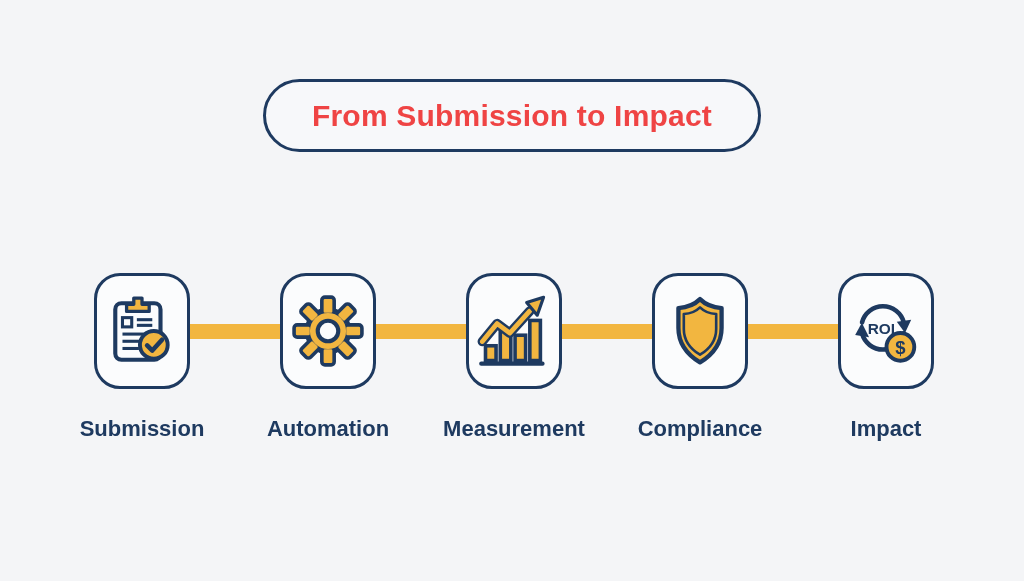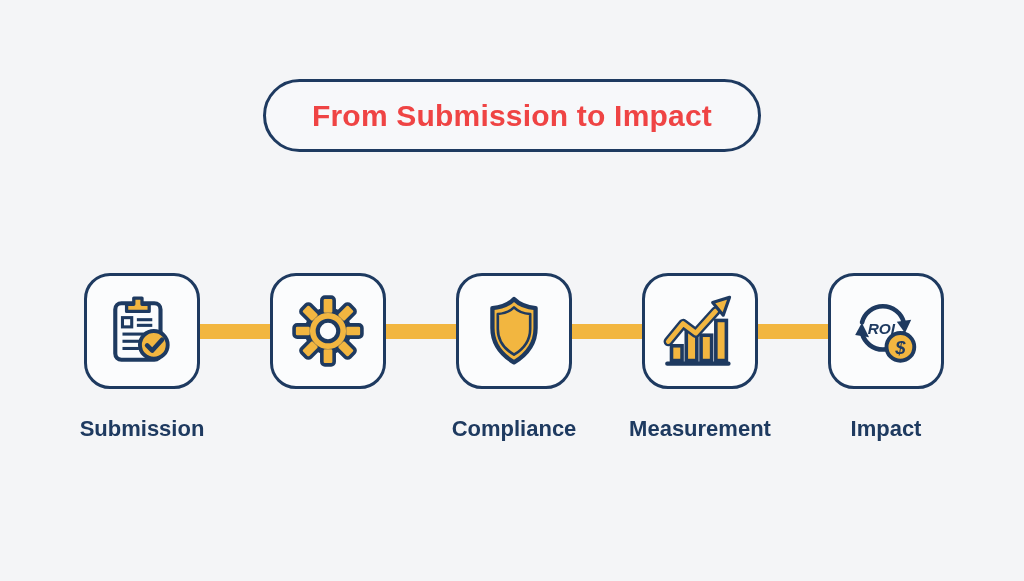--- a/index.html
+++ b/index.html
@@ -66,29 +66,28 @@
     justify-content: space-between;
     z-index: 1;
   }
   .step {
     display: flex;
     flex-direction: column;
     align-items: center;
     width: 116px;
   }
   .step-box {
-    width: 116px;
+    width: 96px;
     height: 116px;
     background: #fbfcfd;
     border: 3.5px solid #1e3a60;
     border-radius: 26px;
     display: flex;
     align-items: center;
     justify-content: center;
-    font-style: italic;
   }
   .step-label {
     margin-top: 27px;
     font-size: 22px;
     font-weight: 700;
     color: #1e3a60;
     white-space: nowrap;
     text-align: center;
   }
   svg { display: block; }
@@ -138,46 +137,47 @@
               <rect x="30" y="3" width="12" height="17" rx="3" fill="#f2b640" stroke="#1e3a60" stroke-width="3.5" transform="rotate(135 36 36)"></rect>
               <rect x="30" y="3" width="12" height="17" rx="3" fill="#f2b640" stroke="#1e3a60" stroke-width="3.5" transform="rotate(180 36 36)"></rect>
               <rect x="30" y="3" width="12" height="17" rx="3" fill="#f2b640" stroke="#1e3a60" stroke-width="3.5" transform="rotate(225 36 36)"></rect>
               <rect x="30" y="3" width="12" height="17" rx="3" fill="#f2b640" stroke="#1e3a60" stroke-width="3.5" transform="rotate(270 36 36)"></rect>
               <rect x="30" y="3" width="12" height="17" rx="3" fill="#f2b640" stroke="#1e3a60" stroke-width="3.5" transform="rotate(315 36 36)"></rect>
             </g>
             <circle cx="36" cy="36" r="17.6" fill="#f2b640"></circle>
             <circle cx="36" cy="36" r="10" fill="#fbfcfd" stroke="#1e3a60" stroke-width="4"></circle>
           </svg>
         </div>
-      </div>
-
-      <div class="step">
-        <div class="step-box">
-          <svg width="74" height="74" viewBox="0 0 72 72">
-            <path d="M36 5 C41.5 10.5 50 13.2 57 13.7 V33 C57 48.5 47.5 59.5 36 66.5 C24.5 59.5 15 48.5 15 33 V13.7 C22 13.2 30.5 10.5 36 5 Z" fill="#f2b640" stroke="#1e3a60" stroke-width="4.2" stroke-linejoin="round"></path>
-            <path d="M36 5 C41.5 10.5 50 13.2 57 13.7 V33 C57 48.5 47.5 59.5 36 66.5 C24.5 59.5 15 48.5 15 33 V13.7 C22 13.2 30.5 10.5 36 5 Z" fill="none" stroke="#1e3a60" stroke-width="3.4" stroke-linejoin="round" transform="translate(9 9.2) scale(0.75)"></path>
-          </svg>
-        </div>
-        <div class="step-label">Compliance</div>
+        <div class="step-label">Automation</div>
       </div>
 
       <div class="step">
         <div class="step-box">
           <svg width="76" height="76" viewBox="0 0 72 72">
             <rect x="9" y="50" width="10" height="14" fill="#f2b640" stroke="#1e3a60" stroke-width="3.4"></rect>
             <rect x="23" y="36" width="10" height="28" fill="#f2b640" stroke="#1e3a60" stroke-width="3.4"></rect>
             <rect x="37" y="40" width="10" height="24" fill="#f2b640" stroke="#1e3a60" stroke-width="3.4"></rect>
             <rect x="51" y="26" width="10" height="38" fill="#f2b640" stroke="#1e3a60" stroke-width="3.4"></rect>
             <line x1="5" y1="67" x2="63" y2="67" stroke="#1e3a60" stroke-width="4" stroke-linecap="round"></line>
             <polyline points="6,46 20,29 32,38 51,17" fill="none" stroke="#1e3a60" stroke-width="9" stroke-linecap="round" stroke-linejoin="round"></polyline>
             <polyline points="6,46 20,29 32,38 51,17" fill="none" stroke="#f2b640" stroke-width="4.5" stroke-linecap="round" stroke-linejoin="round"></polyline>
             <polygon points="64,4 48,9 58,21" fill="#f2b640" stroke="#1e3a60" stroke-width="3" stroke-linejoin="round"></polygon>
           </svg>
         </div>
         <div class="step-label">Measurement</div>
+      </div>
+
+      <div class="step">
+        <div class="step-box">
+          <svg width="74" height="74" viewBox="0 0 72 72">
+            <path d="M36 5 C41.5 10.5 50 13.2 57 13.7 V33 C57 48.5 47.5 59.5 36 66.5 C24.5 59.5 15 48.5 15 33 V13.7 C22 13.2 30.5 10.5 36 5 Z" fill="#f2b640" stroke="#1e3a60" stroke-width="4.2" stroke-linejoin="round"></path>
+            <path d="M36 5 C41.5 10.5 50 13.2 57 13.7 V33 C57 48.5 47.5 59.5 36 66.5 C24.5 59.5 15 48.5 15 33 V13.7 C22 13.2 30.5 10.5 36 5 Z" fill="none" stroke="#1e3a60" stroke-width="3.4" stroke-linejoin="round" transform="translate(9 9.2) scale(0.75)"></path>
+          </svg>
+        </div>
+        <div class="step-label">Compliance</div>
       </div>
 
       <div class="step">
         <div class="step-box">
           <svg width="74" height="74" viewBox="0 0 72 72">
             <path d="M12.7 27.6 A21 21 0 0 1 53.3 27.6" fill="none" stroke="#1e3a60" stroke-width="4.5" stroke-linecap="round"></path>
             <polygon points="46.5,27 60.5,25 54.5,38" fill="#1e3a60"></polygon>
             <path d="M53.3 38.4 A21 21 0 0 1 12.7 38.4" fill="none" stroke="#1e3a60" stroke-width="4.5" stroke-linecap="round"></path>
             <polygon points="6,40 19.5,42 12.5,28" fill="#1e3a60"></polygon>
             <text x="31.5" y="39" text-anchor="middle" font-family="Liberation Sans, sans-serif" font-size="15" font-weight="bold" fill="#1e3a60">ROI</text>

